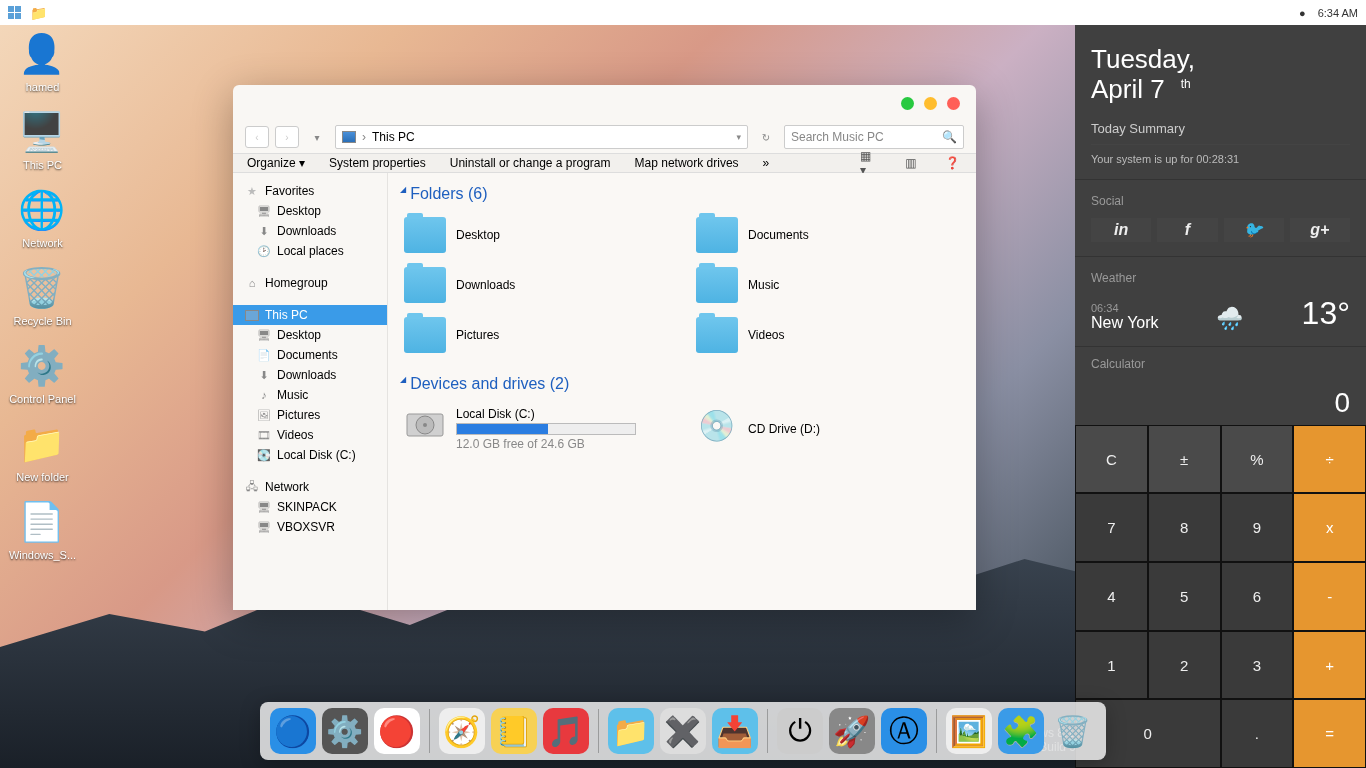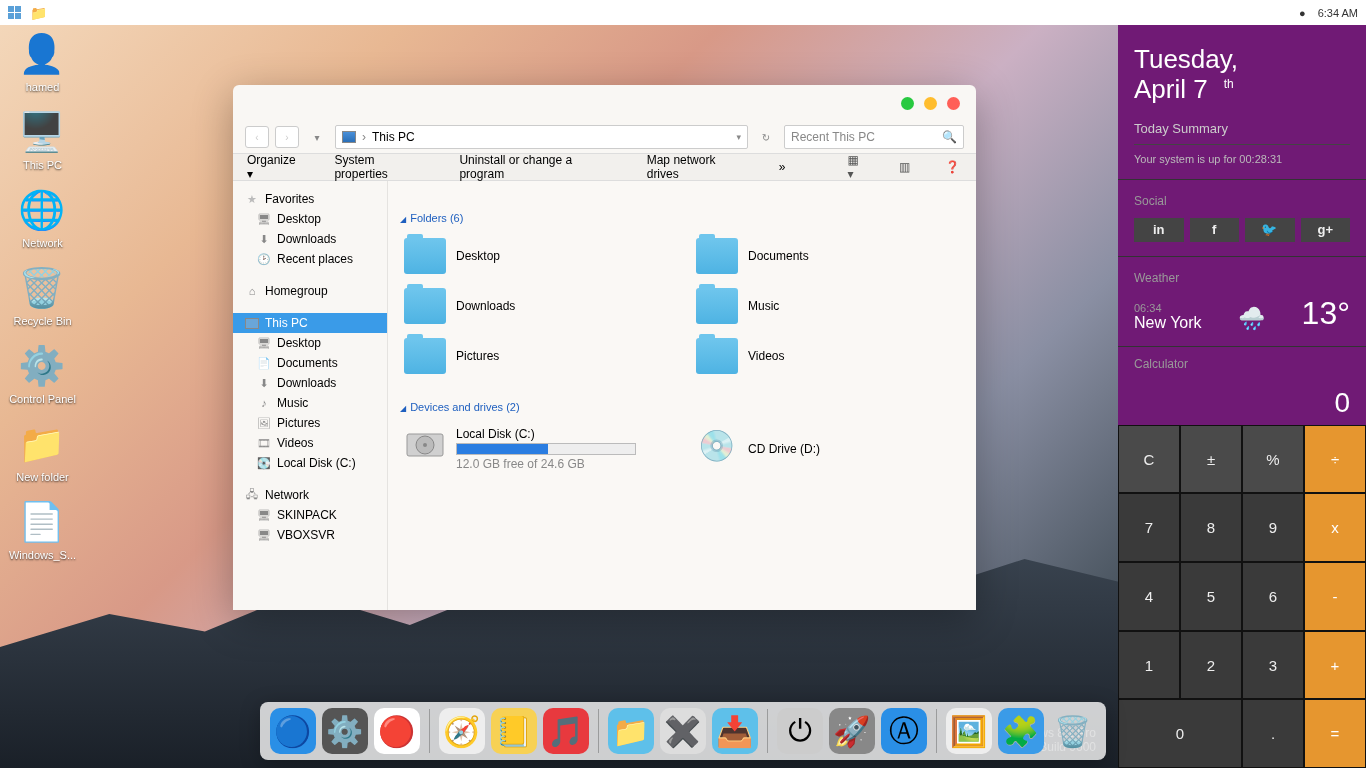--- a/index.html
+++ b/index.html
@@ -29,63 +29,63 @@
 .traffic.yellow{background:#ffbd2e;}
 .traffic.red{background:#ff5f57;}
 
 .navbar{height:32px;display:flex;align-items:center;padding:0 12px;gap:6px;}
 .navbtn{width:24px;height:22px;border:1px solid #ccc;background:#fff;border-radius:3px;display:flex;align-items:center;justify-content:center;font-size:10px;color:#888;}
 .navbtn.d{color:#ccc;}
 .addrbar{flex:1;height:24px;border:1px solid #ccc;background:#fff;border-radius:2px;display:flex;align-items:center;padding:0 6px;font-size:12px;gap:6px;}
 .addrbar .comp-ic{width:14px;height:12px;background:linear-gradient(#4a90d9,#2a6fb8);border:1px solid #888;}
 .searchbox{width:180px;height:24px;border:1px solid #ccc;background:#fff;border-radius:2px;display:flex;align-items:center;padding:0 6px;font-size:12px;color:#888;justify-content:space-between;}
 
-.toolbar{height:28px;border-top:1px solid #ddd;border-bottom:1px solid #ddd;background:#f2f0ed;display:flex;align-items:center;padding:0 14px;gap:31px;font-size:12px;}
+.toolbar{height:20px;border-top:1px solid #ddd;border-bottom:1px solid #ddd;background:#f2f0ed;display:flex;align-items:center;padding:0 14px;gap:24px;font-size:12px;}
 .toolbar .sp{flex:1;}
 .toolbar-ic{width:18px;height:18px;display:flex;align-items:center;justify-content:center;color:#555;}
 
 .body{flex:1;display:flex;min-height:0;}
 .sidebar{width:155px;background:#f9f7f4;border-right:1px solid #e5e3e0;overflow-y:auto;font-size:12px;padding:8px 0;position:relative;}
 .sidebar::-webkit-scrollbar{width:16px;}
 .sidebar::-webkit-scrollbar-thumb{background:#ccc;border:4px solid #f9f7f4;border-radius:8px;}
 .sb-group{margin-bottom:12px;}
 .sb-item{padding:3px 6px 3px 24px;display:flex;align-items:center;gap:6px;cursor:pointer;}
 .sb-item.head{padding-left:12px;font-weight:400;}
 .sb-item.active{background:#3a9be8;color:#fff;}
 .sb-ic{width:14px;height:14px;flex-shrink:0;display:inline-flex;align-items:center;justify-content:center;font-size:11px;color:#888;}
 .sb-item.active .sb-ic{color:#fff;}
 
 .content{flex:1;padding:8px 12px;overflow:auto;background:#faf8f5;}
-.section-hdr{color:#1e5fbf;font-size:11px;padding:4px 0;display:flex;align-items:flex-end;gap:4px;margin-bottom:6px;margin-top:19px;}
+.section-hdr{color:#1e5fbf;font-size:16px;padding:4px 0;display:flex;align-items:flex-start;gap:4px;margin-bottom:6px;}
 .section-hdr::before{content:"◢";font-size:8px;transform:rotate(0deg);}
 .folders{display:grid;grid-template-columns:1fr 1fr;gap:6px 20px;margin-bottom:14px;}
 .folder-item{display:flex;align-items:center;gap:10px;padding:4px;cursor:pointer;}
 .folder-ic{width:42px;height:36px;background:linear-gradient(#6fc6ed,#4eb3e3);border-radius:3px;position:relative;}
 .folder-ic::before{content:"";position:absolute;top:-4px;left:3px;width:16px;height:6px;background:#6fc6ed;border-radius:2px 2px 0 0;}
 .folder-label{font-size:12px;}
 
 .drives{display:grid;grid-template-columns:1fr 1fr;gap:6px 20px;}
 .drive-item{display:flex;gap:10px;padding:4px;cursor:pointer;}
 .drive-ic{width:42px;height:36px;display:flex;align-items:center;justify-content:center;font-size:30px;}
 .drive-info{display:flex;flex-direction:column;gap:2px;font-size:12px;}
 .drive-bar{width:180px;height:12px;border:1px solid #bbb;background:#eee;}
 .drive-bar-fill{height:100%;background:#2a7de1;}
 .drive-sub{font-size:12px;color:#888;}
 
 
-.rpanel{position:absolute;top:25px;right:0;width:248px;bottom:0;background:#701a75;color:#d8d8d8;z-index:60;font-size:12px;display:flex;flex-direction:column;}
+.rpanel{position:absolute;top:25px;right:0;width:291px;bottom:0;background:#404040;color:#d8d8d8;z-index:60;font-size:12px;display:flex;flex-direction:column;}
 .rp-sec{padding:14px 16px;border-bottom:1px solid #333;}
 .rp-date{font-size:26px;font-weight:300;line-height:1.15;color:#fff;}
 .rp-date sup{font-size:12px;padding-left:16px;}
 .rp-sub{font-size:13px;margin-top:16px;color:#ccc;}
 .rp-hr{height:1px;background:#444;margin:8px 0;}
 .rp-uptime{font-size:11px;color:#bbb;}
 .rp-sechdr{color:#999;font-size:12px;margin-bottom:10px;}
 .social-btns{display:flex;gap:6px;}
-.social-btn{flex:1;height:24px;background:#444;display:flex;align-items:center;justify-content:center;color:#eee;font-size:13px;font-weight:bold;cursor:pointer;}
+.social-btn{flex:1;height:24px;background:#444;display:flex;align-items:center;justify-content:center;color:#eee;font-size:16px;font-weight:bold;cursor:pointer;font-style:italic;}
 .weather{display:flex;justify-content:space-between;align-items:flex-end;}
 .weather-left{display:flex;flex-direction:column;}
 .weather-time{font-size:11px;color:#999;}
 .weather-city{font-size:16px;color:#fff;}
 .weather-temp{font-size:32px;color:#fff;font-weight:300;}
 .weather-ic{font-size:22px;color:#fff;}
 .calc{flex:1;display:flex;flex-direction:column;}
 .calc-disp{text-align:right;font-size:28px;color:#fff;padding:6px 16px;font-weight:300;}
 .calc-grid{display:grid;grid-template-columns:repeat(4,1fr);flex:1;}
 .calc-btn{border:1px solid #111;background:#3a3a3a;color:#eee;display:flex;align-items:center;justify-content:center;font-size:15px;cursor:pointer;}
@@ -171,21 +171,21 @@
     <div class="navbtn" style="border:none;background:none;">▾</div>
     <div class="addrbar">
       <span class="comp-ic"></span>
       <span style="color:#888;">›</span>
       <span>This PC</span>
       <span style="flex:1"></span>
       <span style="color:#888;font-size:9px;">▾</span>
     </div>
     <div class="navbtn" style="border:none;background:none;">↻</div>
     <div class="searchbox">
-      <span>Recent This PC</span>
+      <span>Search Music PC</span>
       <span style="color:#aaa;">🔍</span>
     </div>
   </div>
   <div class="toolbar">
     <span><span>Organize</span> ▾</span>
     <span>System properties</span>
     <span>Uninstall or change a program</span>
     <span>Map network drives</span>
     <span>»</span>
     <span class="sp"></span>
@@ -204,21 +204,21 @@
             <div class="sb-item">
               <span class="sb-ic">🖥</span>
               <span>Desktop</span>
             </div>
             <div class="sb-item">
               <span class="sb-ic">⬇</span>
               <span>Downloads</span>
             </div>
             <div class="sb-item">
               <span class="sb-ic">🕑</span>
-              <span>Recent places</span>
+              <span>Local places</span>
             </div>
           </div>
       </div>
       <div class="sb-group">
         <div class="sb-item head">
             <span class="sb-ic">⌂</span>
             <span>Homegroup</span>
           </div>
       </div>
       <div class="sb-group">

